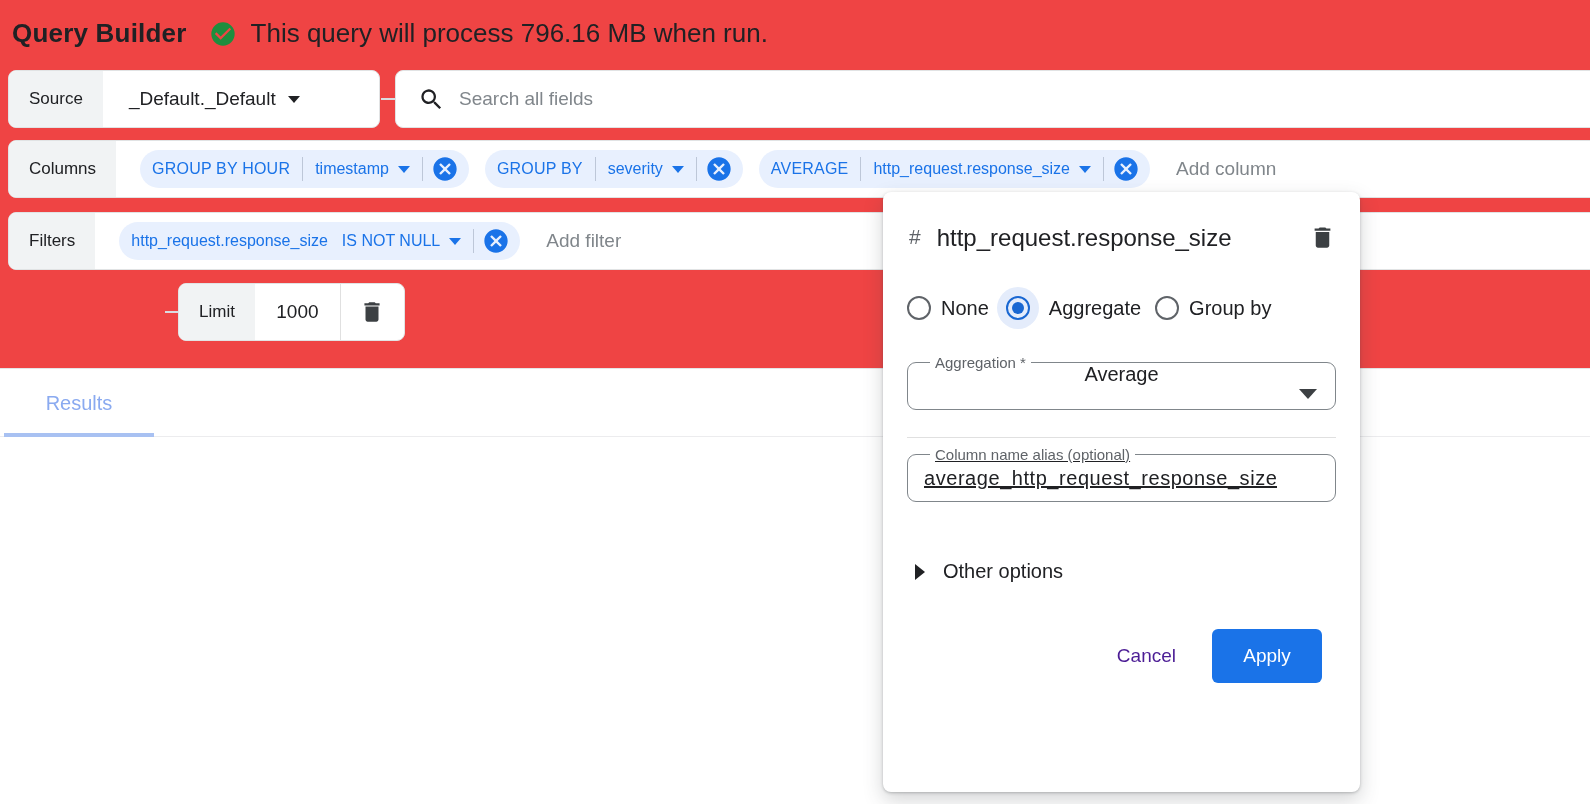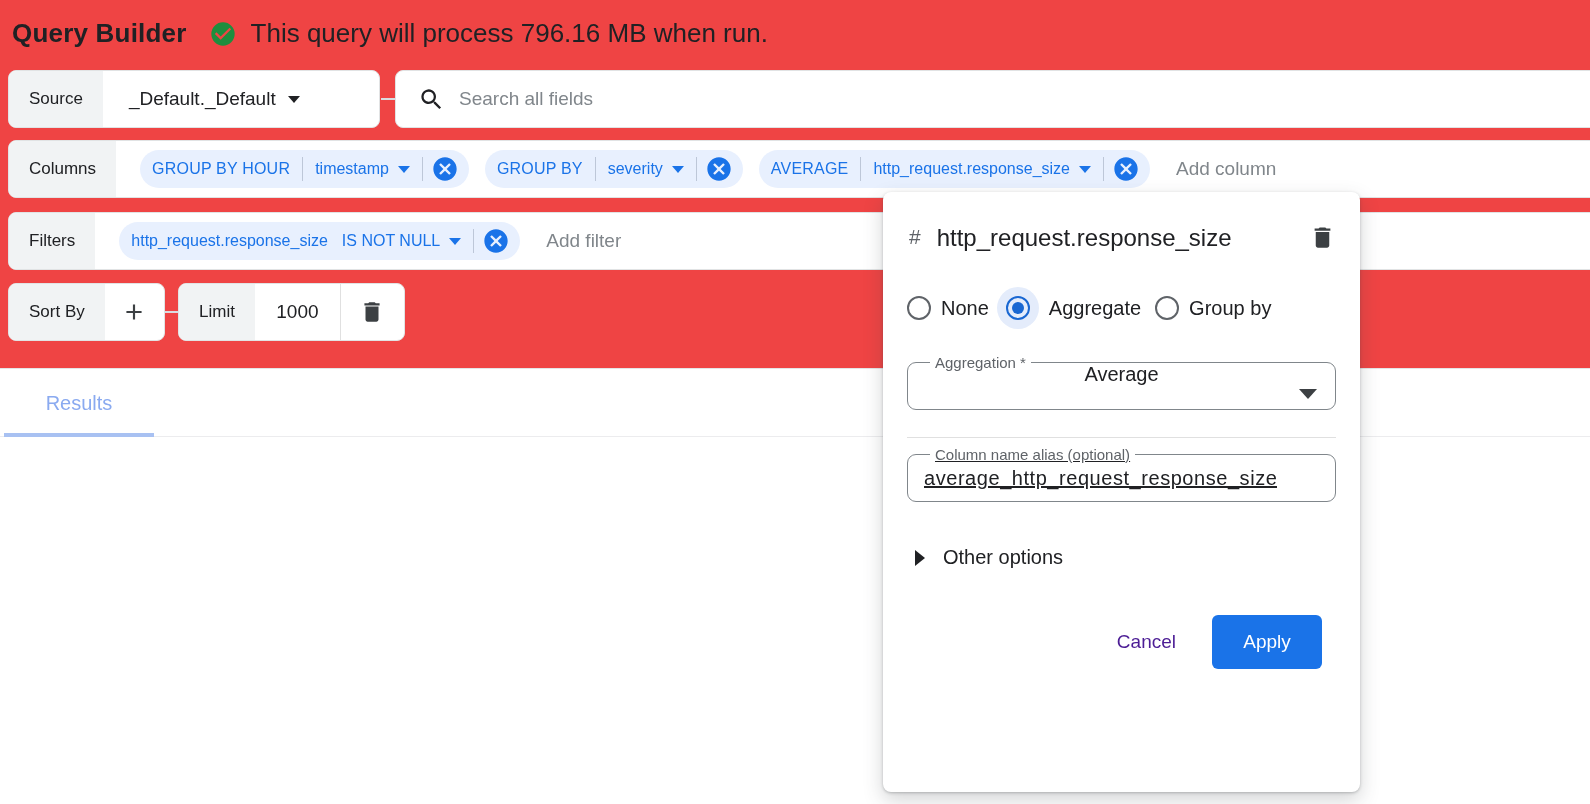--- a/index.html
+++ b/index.html
@@ -91,21 +91,21 @@
   fieldset.mfield legend { font-size:15px; color:#5f6368; padding:0 5px; margin-left:6px; }
   .agg-field { margin-top:24px;flex-direction:column; }
   .mfield-value { font-size:20px; color:#202124; margin-top:-8px; white-space:nowrap; overflow:hidden; }
   .dd-caret { position:absolute; right:18px; top:18px; width:0; height:0;
               border-left:9px solid transparent; border-right:9px solid transparent;
               border-top:10px solid #3c4043; }
   .dlg-divider { margin-top:27px; height:1px; background:#e0e0e0; }
   .alias-field { margin-top:8px;text-decoration:underline; }
   .alias-field .mfield-value { letter-spacing:.55px; padding-right:0; }
 
-  .other-row { margin-top:44px; display:flex; align-items:center; cursor:pointer; }
+  .other-row { margin-top:58px; display:flex; align-items:center; cursor:pointer; }
   .exp-arrow { width:0; height:0; border-top:8px solid transparent; border-bottom:8px solid transparent;
                border-left:10px solid #202124; margin:0 18px 0 8px; }
   .other-label { font-size:20px; }
 
   .dlg-actions { margin-top:46px; display:flex; align-items:center; justify-content:flex-end;
                  gap:30px; padding-right:14px; }
   .btn-cancel { font-size:19px; font-weight:500; color:#4c1d95; background:none; border:none;
                 cursor:pointer; font-family:"Liberation Sans", sans-serif; padding:10px 6px; }
   .btn-apply { font-size:19px; font-weight:500; color:#ffffff; background:#1a73e8; border:none;
                border-radius:6px; width:110px; height:54px; cursor:pointer;
@@ -198,28 +198,20 @@
         </span>
         <span class="chip-div"></span>
         <svg class="chip-close" viewBox="0 0 24 24">
           <path fill="#1a73e8" d="M12 2C6.47 2 2 6.47 2 12s4.47 10 10 10 10-4.47 10-10S17.53 2 12 2zm5 13.59L15.59 17 12 13.41 8.41 17 7 15.59 10.59 12 7 8.41 8.41 7 12 10.59 15.59 7 17 8.41 13.41 12 17 15.59z"></path>
         </svg>
       </div>
       <span class="add-ph">Add filter</span>
     </div>
   </div>
 
-  <div class="rowbox sort-box">
-    <div class="rlabel">Sort By</div>
-    <div class="plus-area">
-      <svg class="icon24" viewBox="0 0 24 24">
-        <path fill="#3c4043" d="M19 13h-6v6h-2v-6H5v-2h6V5h2v6h6v2z"></path>
-      </svg>
-    </div>
-  </div>
   <div class="connector" style="left:165px; top:311px; width:13px;"></div>
 
   <div class="rowbox limit-box">
     <div class="rlabel">Limit</div>
     <div class="limit-val">1000</div>
     <div class="trash-area">
       <svg class="icon24" viewBox="0 0 24 24">
         <path fill="#3c4043" d="M6 19c0 1.1.9 2 2 2h8c1.1 0 2-.9 2-2V7H6v12zM19 4h-3.5l-1-1h-5l-1 1H5v2h14V4z"></path>
       </svg>
     </div>

